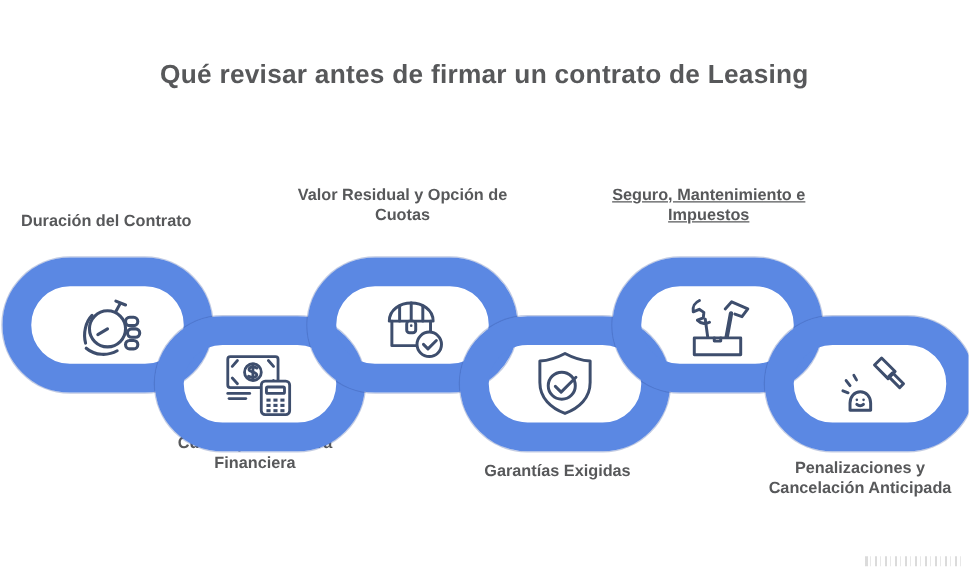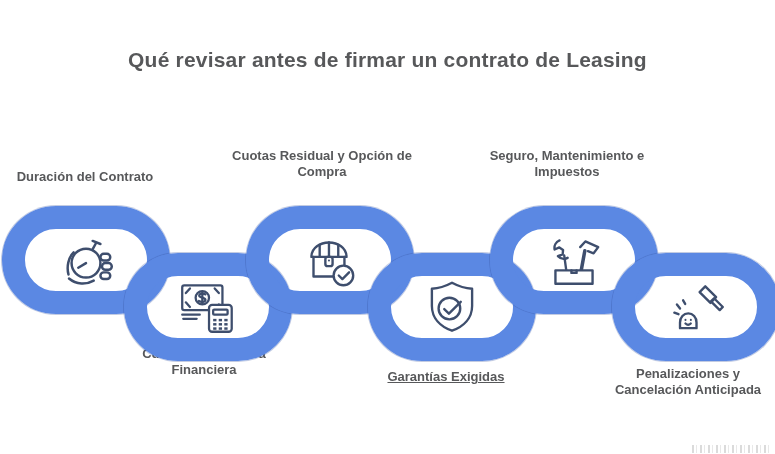--- a/index.html
+++ b/index.html
@@ -10,23 +10,23 @@
   .title{
     position:absolute;top:48px;left:0;width:775px;text-align:center;
     font-size:21px;font-weight:700;color:var(--text,#57585a);letter-spacing:.2px;
   }
   .label{
     position:absolute;width:180px;text-align:center;
     font-size:13px;font-weight:700;line-height:16px;color:var(--text,#57585a);
   }
   .l-duracion{left:-5px;top:169px;}
   .l-valor{left:232px;top:148px;}
-  .l-seguro{left:477px;top:148px;}
+  .l-seguro{left:477px;top:148px;text-decoration:underline;}
   .l-cuotas{left:114px;top:346px;}
-  .l-garantias{left:356px;top:369px;text-decoration:underline;}
+  .l-garantias{left:356px;top:369px;}
   .l-penal{left:598px;top:366px;}
 
   .link{
     position:absolute;width:168px;height:108px;box-sizing:border-box;
     border:23px solid var(--chain,#5b88e3);border-radius:54px;
     box-shadow:0 0 0 1px rgba(52,84,158,.30);
     display:flex;align-items:center;justify-content:center;
   }
   .up{top:206px;}
   .down{top:253px;}
@@ -44,21 +44,21 @@
   }
 </style>
 </head>
 <body>
 
 <div class="canvas">
 
   <div class="title">Qué revisar antes de firmar un contrato de Leasing</div>
 
   <div class="label l-duracion">Duración del Contrato</div>
-  <div class="label l-valor">Cuotas Residual y Opción de Compra</div>
+  <div class="label l-valor">Valor Residual y Opción de Cuotas</div>
   <div class="label l-seguro">Seguro, Mantenimiento e Impuestos</div>
   <div class="label l-cuotas">Cuotas y Estructura Financiera</div>
   <div class="label l-garantias">Garantías Exigidas</div>
   <div class="label l-penal">Penalizaciones y Cancelación Anticipada</div>
 
   <div>
 
     <div class="link up x1">
       <span class="ic">
         <svg viewBox="0 0 64 64" fill="none" stroke="currentColor" stroke-width="2.4" stroke-linecap="round" stroke-linejoin="round">

